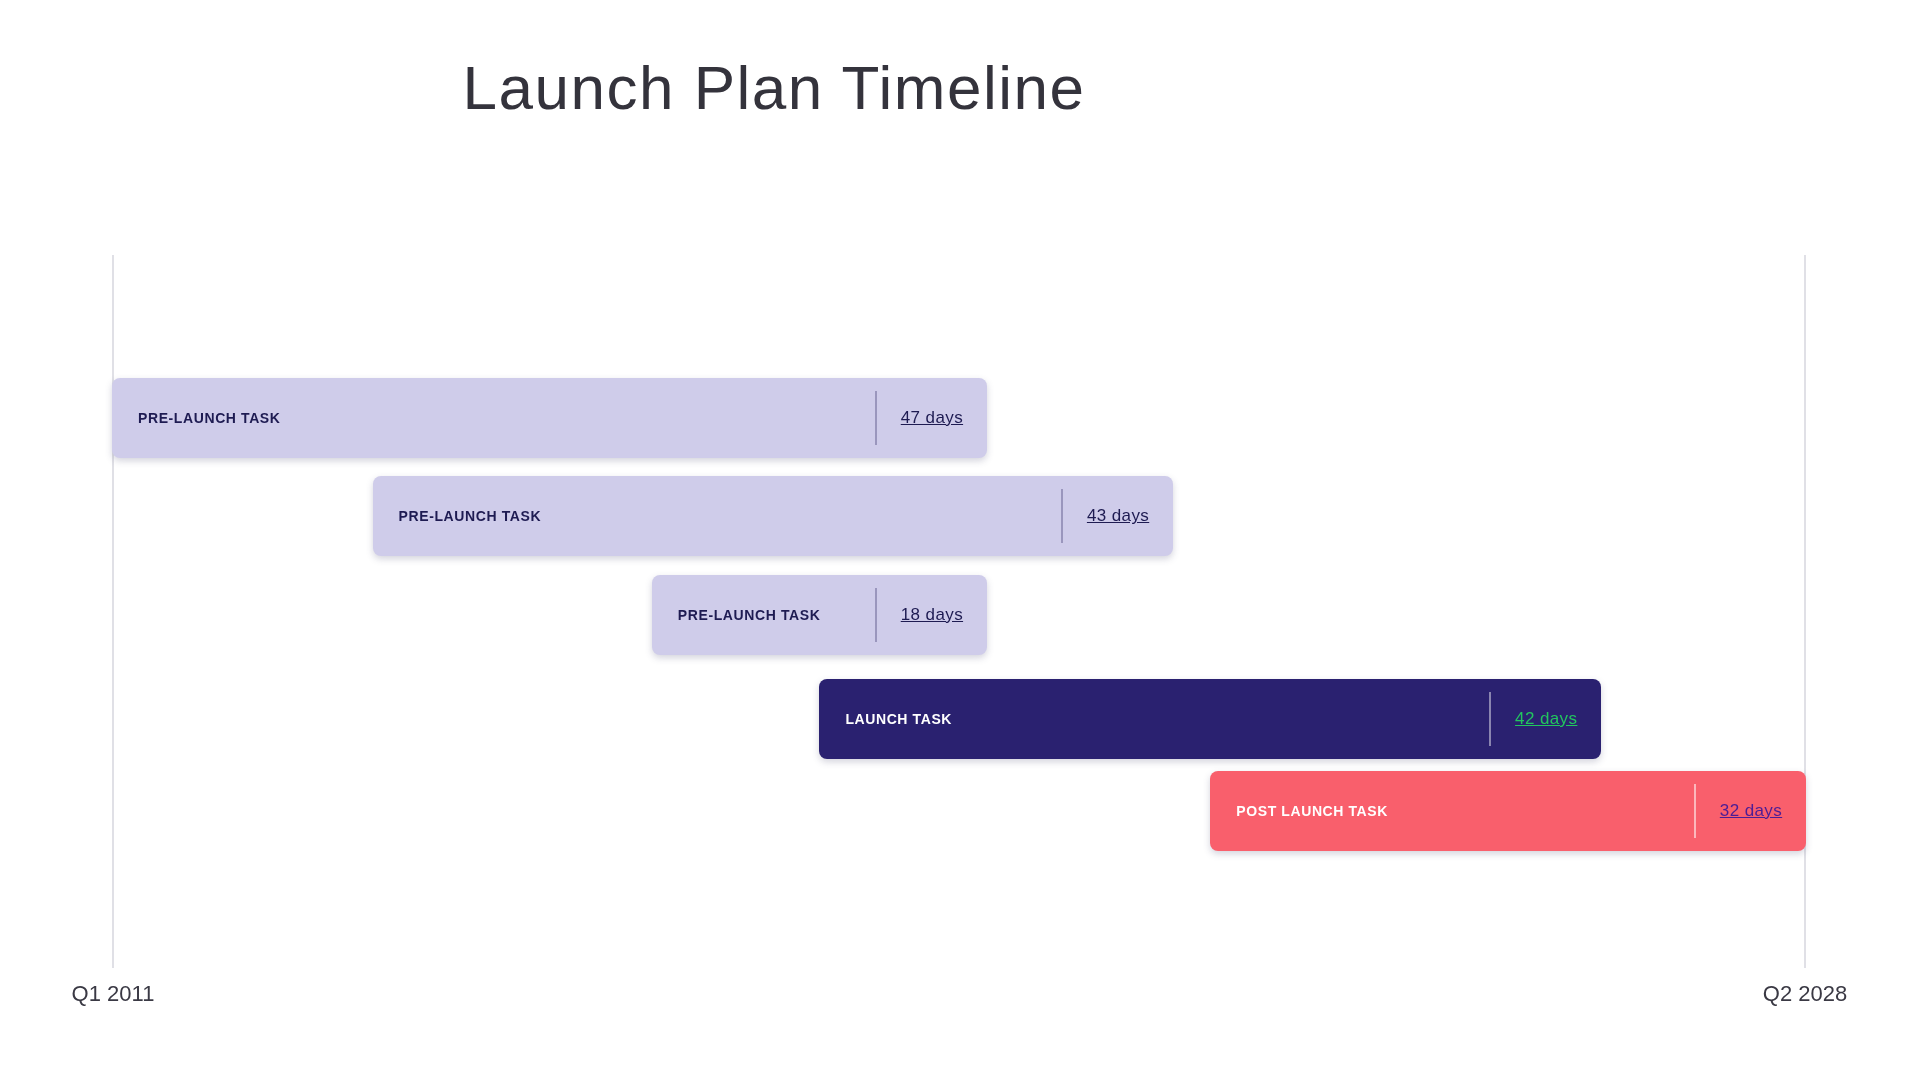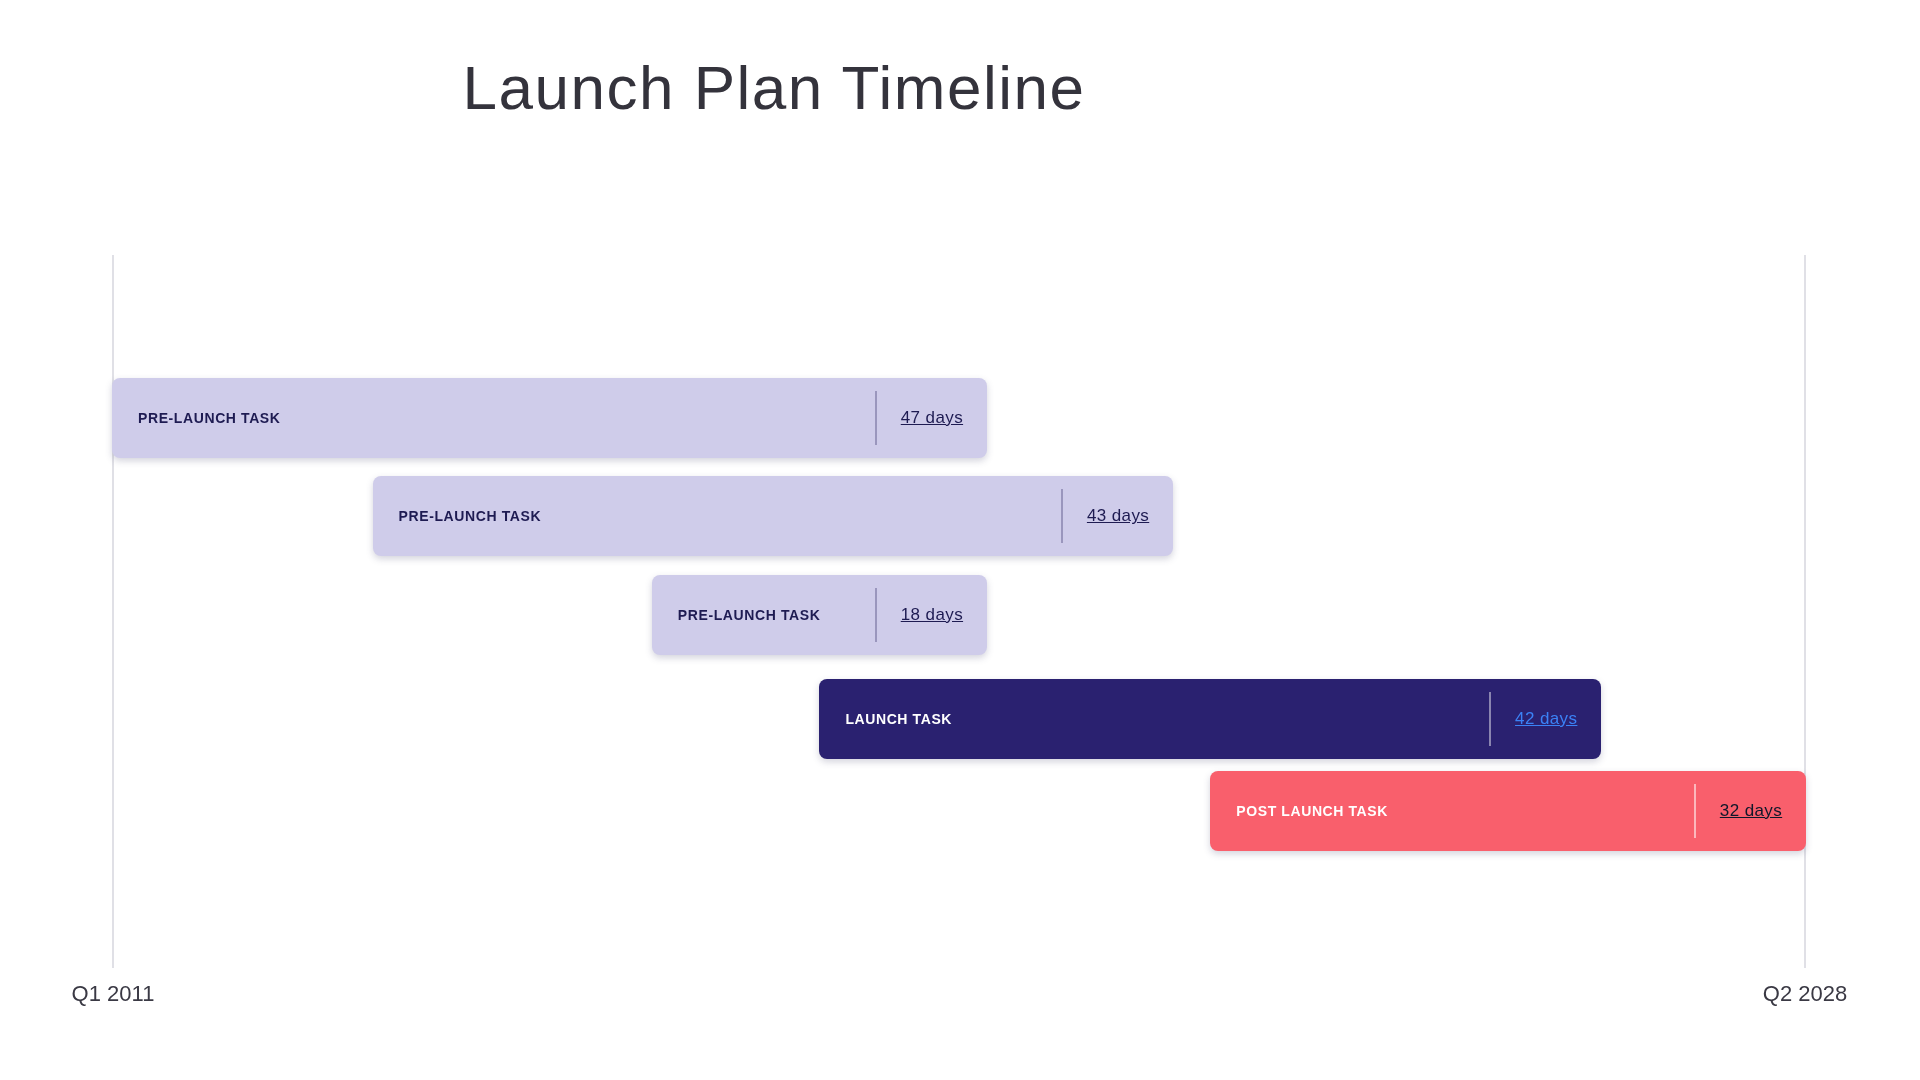--- a/index.html
+++ b/index.html
@@ -116,25 +116,25 @@
           <span class="bar-days" style="color: rgb(30, 27, 82); padding-left: 32px;">43 days</span>
         </div>
         <div class="gantt-bar" style="left: 539.846px; width: 335.077px; top: 319.5px; background: rgb(207, 204, 234);">
           <span class="bar-label" style="color: rgb(30, 27, 82);">PRE-LAUNCH TASK</span>
           <div class="bar-divider" style="background: rgb(154, 150, 189);"></div>
           <span class="bar-days" style="color: rgb(30, 27, 82);">18 days</span>
         </div>
         <div class="gantt-bar" style="left: 707.385px; width: 781.846px; top: 417.75px; background: rgb(42, 33, 112); margin-top: 6px;">
           <span class="bar-label" style="color: rgb(255, 255, 255);">LAUNCH TASK</span>
           <div class="bar-divider" style="background: rgba(255, 255, 255, 0.45);"></div>
-          <span class="bar-days" style="color: #3b82f6;">42 days</span>
+          <span class="bar-days" style="color: #22c55e;">42 days</span>
         </div>
         <div class="gantt-bar" style="left: 1098.31px; width: 595.692px; top: 516px; background: rgb(249, 95, 108);">
           <span class="bar-label" style="color: rgb(255, 255, 255);">POST LAUNCH TASK</span>
           <div class="bar-divider" style="background: rgba(255, 255, 255, 0.55);"></div>
-          <span class="bar-days" style="color: #0f172a; margin-left: 46px;">32 days</span>
+          <span class="bar-days" style="color: #4c1d95; margin-left: 46px;">32 days</span>
         </div>
       </div>
 
     <div class="axis-label left">Q1 2011</div>
     <div class="axis-label right">Q2 2028</div>
   </div>
 </div>
 
 </body></html>

